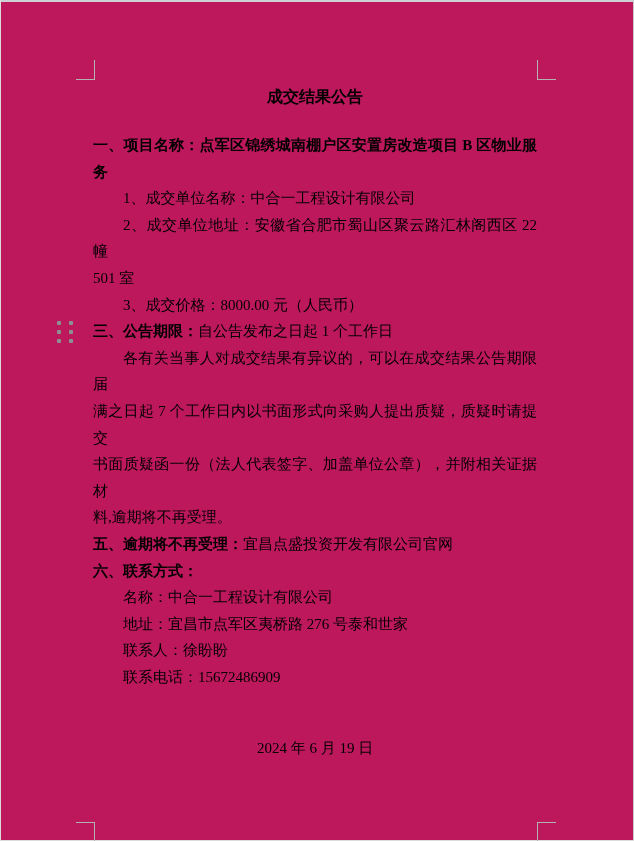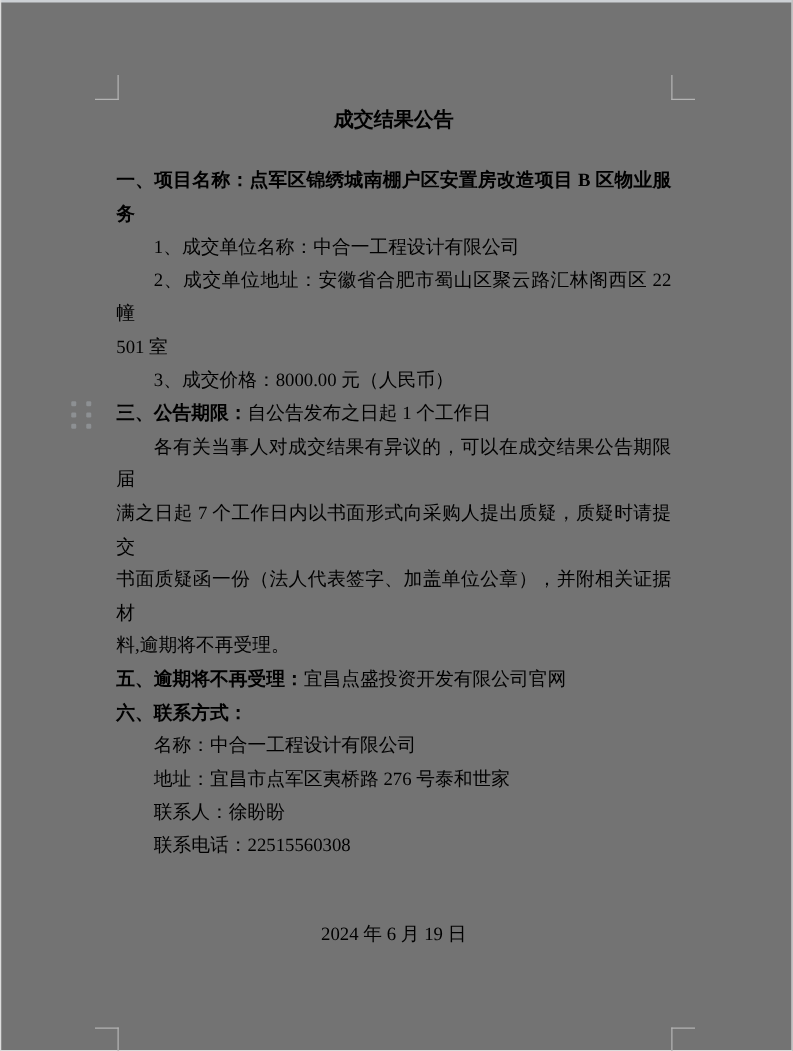--- a/index.html
+++ b/index.html
@@ -4,21 +4,21 @@
 <style>
   html, body {
     margin: 0;
     padding: 0;
     background: #ffffff;
   }
   .page {
     position: relative;
     width: 634px;
     height: 841px;
-    background: #737373;
+    background: #be185d;
     overflow: hidden;
     font-family: "Liberation Serif", "DejaVu Serif", serif;
     color: #000000;
   }
   
   .edge-top {
     position: absolute; top: 0; left: 0;
     width: 100%; height: 2px;
     background: #ccd0d4;
   }
@@ -122,16 +122,16 @@
       <div class="line h"><span class="b">三、公告期限：</span><span>自公告发布之日起 1 个工作日</span></div>
       <div class="line sub"><span>各有关当事人对成交结果有异议的，可以在成交结果公告期限届</span></div>
       <div class="line cont"><span>满之日起 7 个工作日内以书面形式向采购人提出质疑，质疑时请提交</span></div>
       <div class="line cont"><span>书面质疑函一份（法人代表签字、加盖单位公章），并附相关证据材</span></div>
       <div class="line cont"><span>料,逾期将不再受理。</span></div>
       <div class="line h"><span class="b">五、逾期将不再受理：</span><span>宜昌点盛投资开发有限公司官网</span></div>
       <div class="line h"><span class="b">六、联系方式：</span></div>
       <div class="line sub"><span>名称：中合一工程设计有限公司</span></div>
       <div class="line sub"><span>地址：宜昌市点军区夷桥路 276 号泰和世家</span></div>
       <div class="line sub"><span>联系人：徐盼盼</span></div>
-      <div class="line sub"><span>联系电话：22515560308</span></div>
+      <div class="line sub"><span>联系电话：15672486909</span></div>
       <div class="line date"><span>2024 年 6 月 19 日</span></div>
     </div>
 </div>
 
 </body></html>

